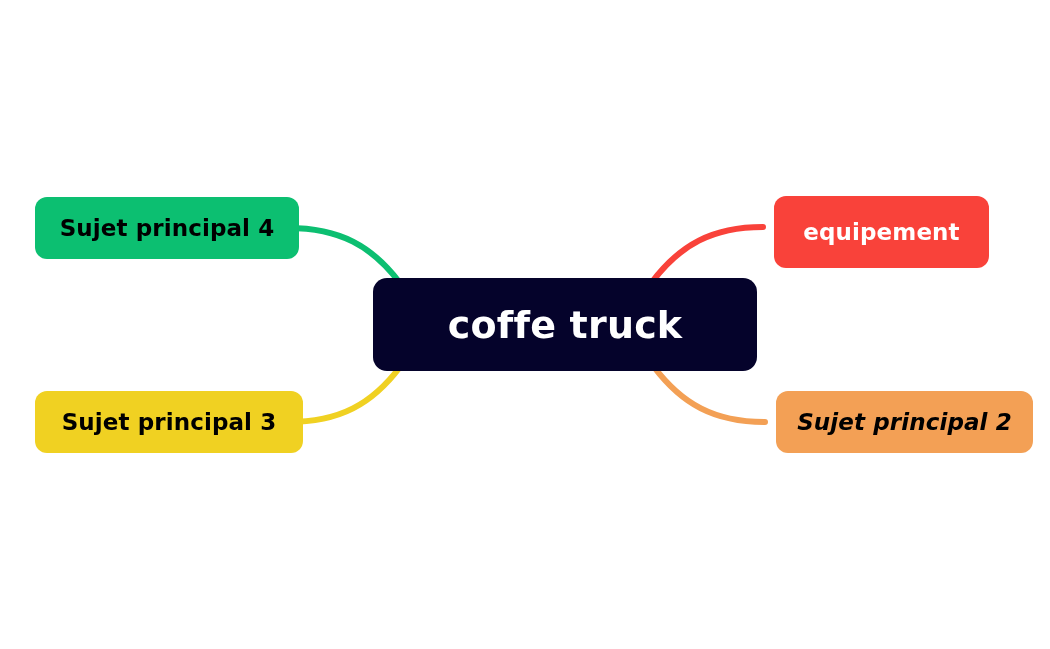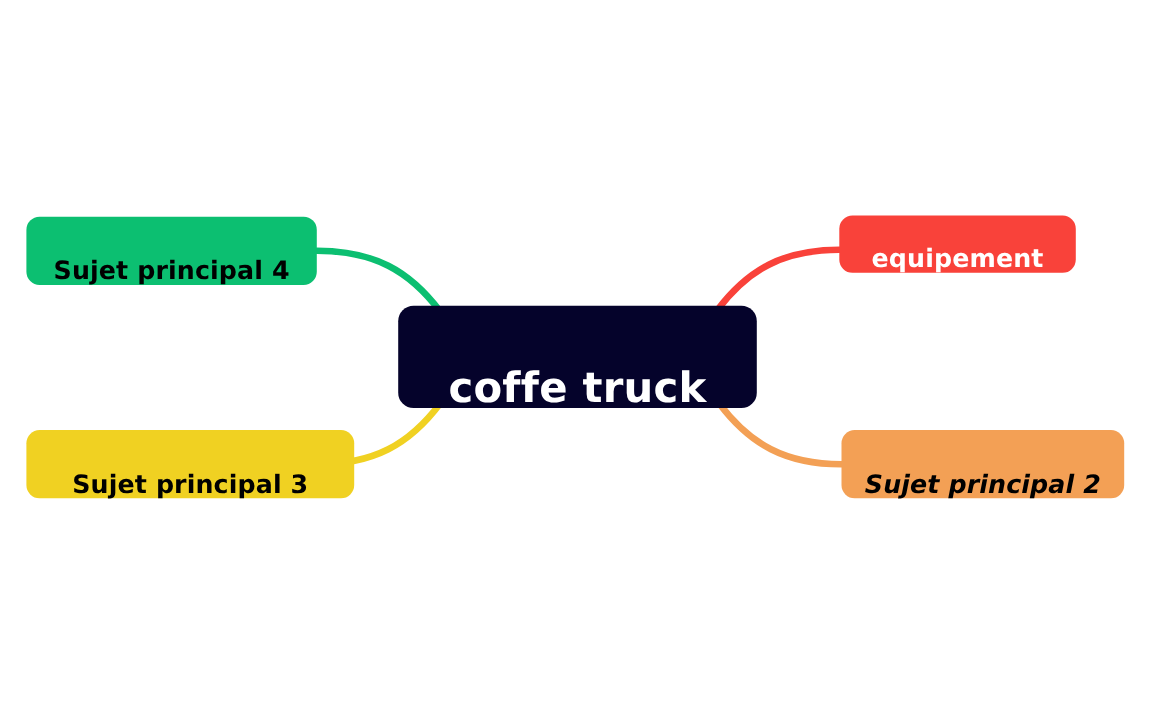--- a/index.html
+++ b/index.html
@@ -24,36 +24,37 @@
     position: absolute;
     top: 0;
     left: 0;
     width: 1050px;
     height: 649px;
     pointer-events: none;
   }
   .node {
     position: absolute;
     display: flex;
-    align-items: flex-end;
+    align-items: center;
     justify-content: center;
     box-sizing: border-box;
     border-radius: 12px;
     white-space: nowrap;
     z-index: 2;
+    margin-left: 11px;
   }
   .node-label {
     display: block;
     line-height: 1;
   }
   
   #node-root {
     left: 362px;
     top: 278px;
-    width: 326px;
+    width: 384px;
     height: 93px;
     border-radius: 14px;
     background: #05032B;
   }
   #node-root .node-label {
     color: #ffffff;
     font-size: 38px;
     font-weight: 700;
     letter-spacing: 0.2px;
   }
@@ -67,30 +68,30 @@
     left: 24px;
     top: 197px;
     width: 264px;
     height: 62px;
     background: #0CBF71;
   }
   #node-branch-green .node-label { color: #000000; }
   #node-branch-yellow {
     left: 24px;
     top: 391px;
-    width: 298px;
+    width: 268px;
     height: 62px;
     background: #F0D122;
   }
   #node-branch-yellow .node-label { color: #000000; }
   #node-branch-red {
     left: 763px;
     top: 196px;
     width: 215px;
-    height: 52px;
+    height: 72px;
     background: #F9423A;
   }
   #node-branch-red .node-label { color: #ffffff; }
   #node-branch-orange {
     left: 765px;
     top: 391px;
     width: 257px;
     height: 62px;
     background: #F3A055;
   }

